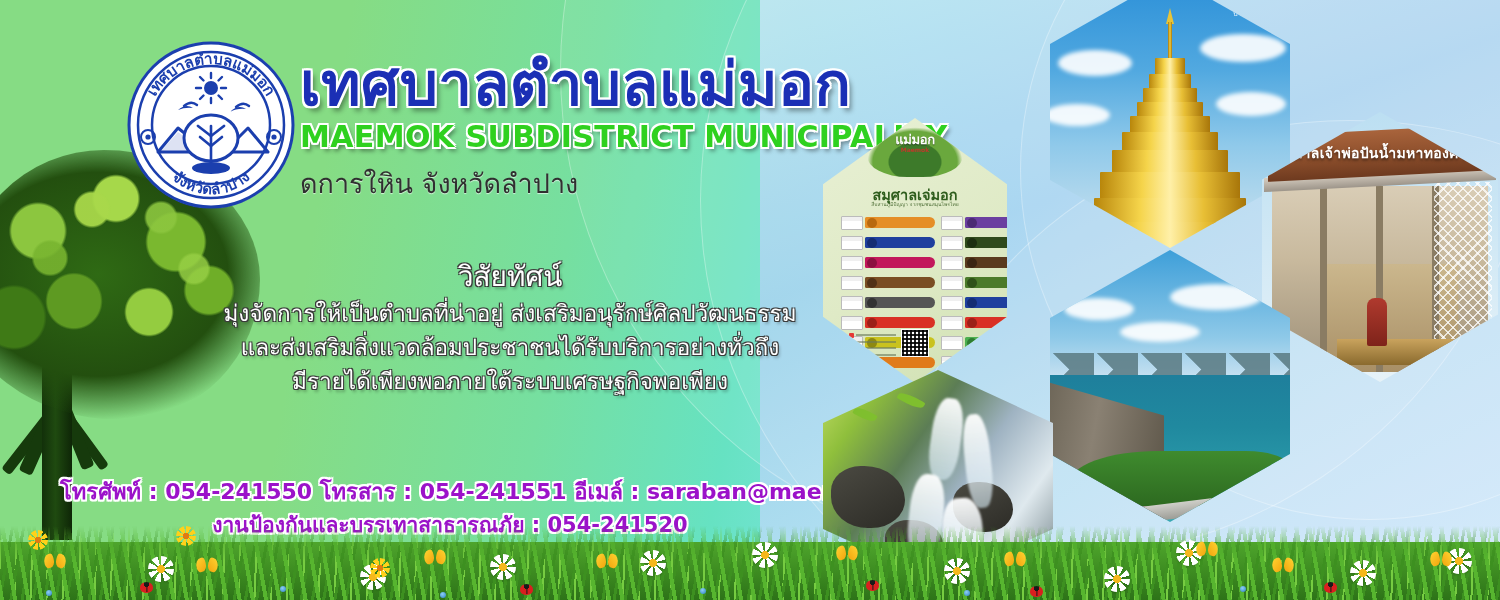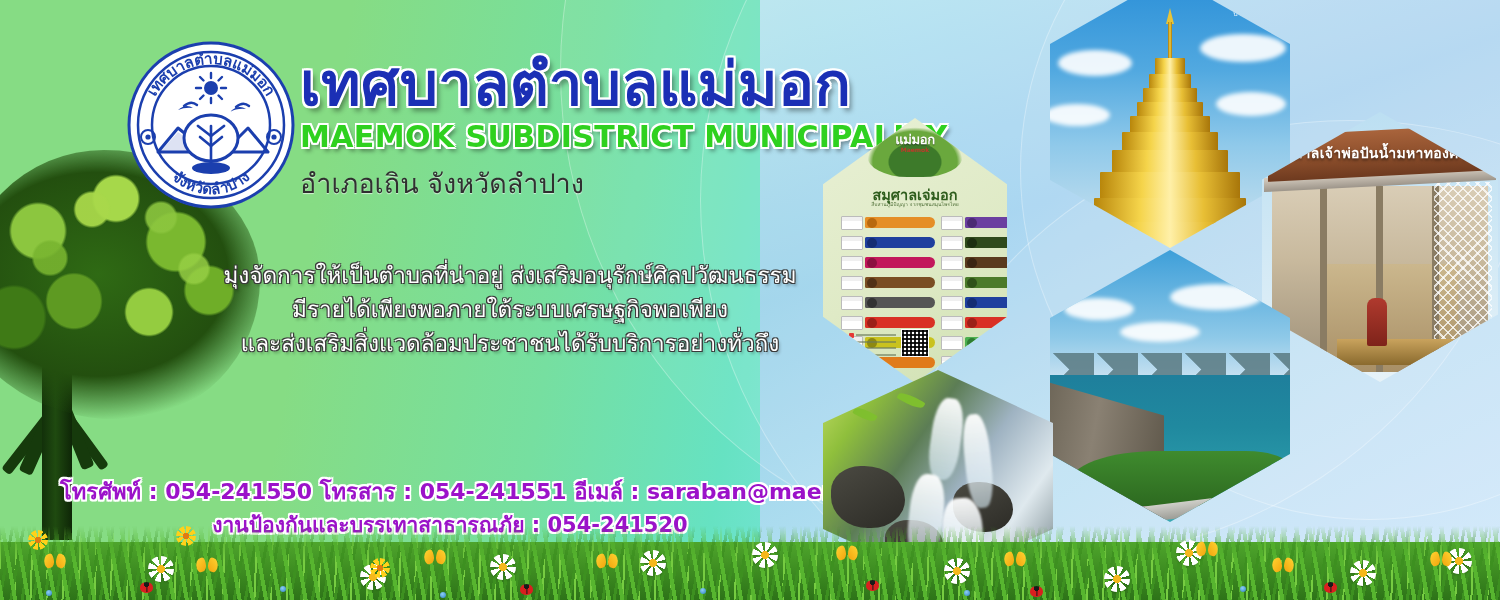--- a/index.html
+++ b/index.html
@@ -454,27 +454,28 @@
       </text>
       <text font-size="15" font-weight="bold" fill="#1b3fae">
         <textPath href="#arcBot" startOffset="50%" text-anchor="middle">จังหวัดลำปาง</textPath>
       </text>
     </svg>
   </div>
 
   <div class="title-block">
     <div class="title-th">เทศบาลตำบลแม่มอก</div>
     <div class="title-en">MAEMOK SUBDISTRICT MUNICIPALITY</div>
-    <div class="title-sub">อำเภอเถิน จังหวัดลำปาง</div>
+    <div class="title-sub">ดการใหิน จังหวัดลำปาง</div>
   </div>
 
   <div class="vision">
+    <div class="vision-heading">วิสัยทัศน์</div>
     <div class="vision-line">มุ่งจัดการให้เป็นตำบลที่น่าอยู่ ส่งเสริมอนุรักษ์ศิลปวัฒนธรรม</div>
+    <div class="vision-line">และส่งเสริมสิ่งแวดล้อมประชาชนได้รับบริการอย่างทั่วถึง</div>
     <div class="vision-line">มีรายได้เพียงพอภายใต้ระบบเศรษฐกิจพอเพียง</div>
-    <div class="vision-line">และส่งเสริมสิ่งแวดล้อมประชาชนได้รับบริการอย่างทั่วถึง</div>
   </div>
 
   <div class="contact">
     <div class="contact-line">โทรศัพท์ : 054-241550  โทรสาร : 054-241551 อีเมล์ : saraban@maemok.go.th</div>
     <div class="contact-line second">งานป้องกันและบรรเทาสาธารณภัย : 054-241520</div>
   </div>
 
   <div class="hex hex-herb">
     <div class="hex-inner">
       <div class="herb-bg"></div>

